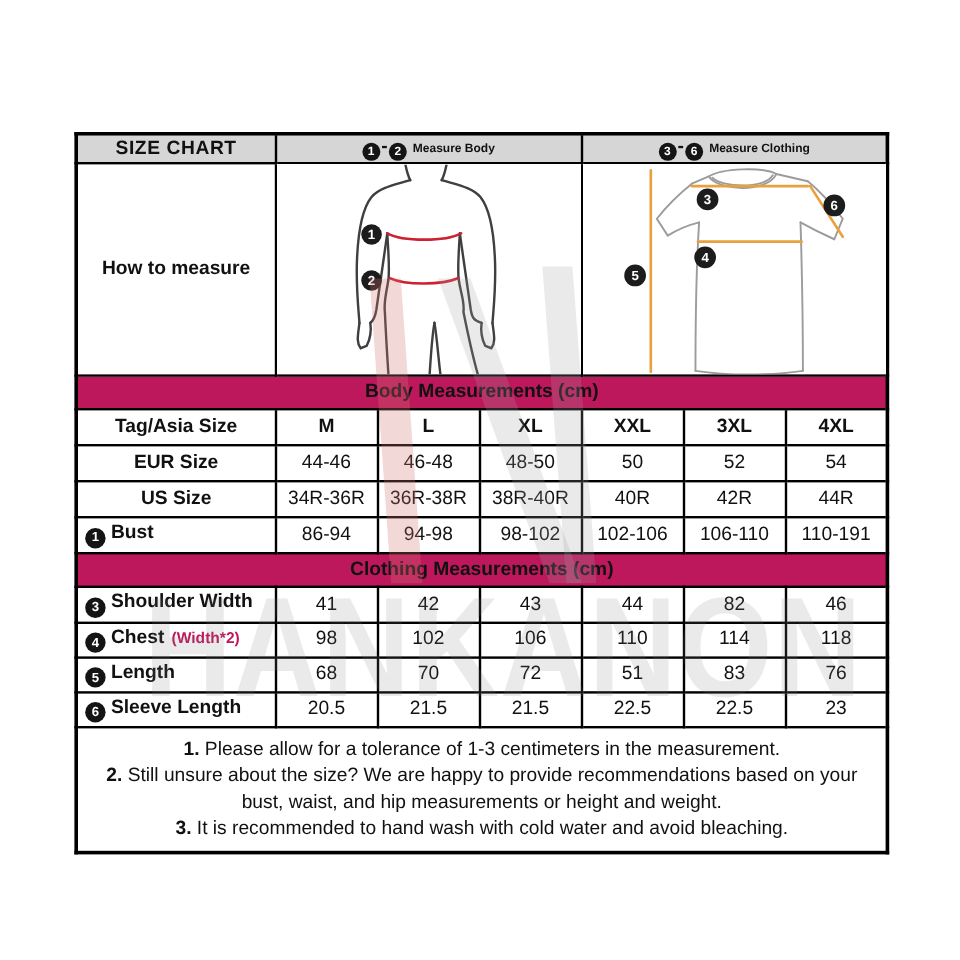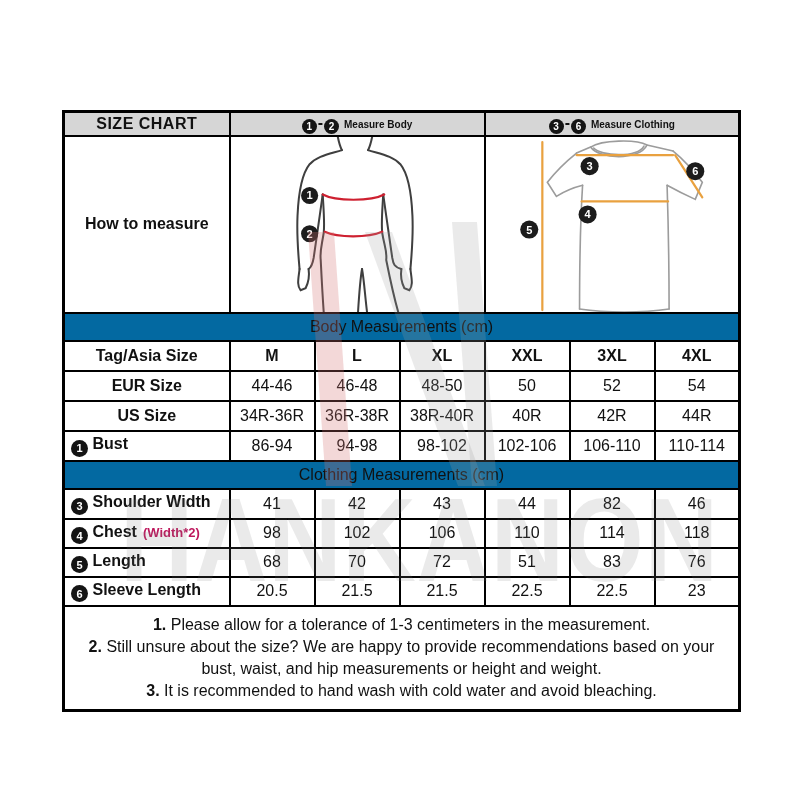--- a/index.html
+++ b/index.html
@@ -2,21 +2,21 @@
 <html><head>
 <meta charset="utf-8">
 <style>
   html,body{margin:0;padding:0;background:#fff;}
   .page{position:relative;width:800px;height:800px;background:#fff;overflow:hidden;
         font-family:"Liberation Sans",sans-serif;color:#111;}
   .table-wrap{position:absolute;left:62px;top:110px;width:676px;}
   table.sizechart{border-collapse:collapse;table-layout:fixed;width:676px;border:3px solid #000;}
   table.sizechart td{border:2px solid #000;padding:0;text-align:center;vertical-align:middle;
         font-size:16px;overflow:hidden;}
-  .band{background:#0369a1;font-weight:normal;font-size:16px;}
+  .band{background:#be185d;font-weight:bold;font-size:16px;}
   .hdr{background:#d6d6d6;font-weight:bold;}
   .hdr-title{font-size:17px;letter-spacing:.5px;}
   .lbl{font-weight:bold;font-size:15px;}
   .lbl-left{text-align:left !important;padding-left:6px !important;}
   .vals-bold{font-weight:bold;}
   .fig-cell{position:relative;background:#fff;}
   .fig-svg{display:block;width:100%;height:100%;}
   .badge{display:inline-flex;align-items:center;justify-content:center;
          width:17px;height:17px;border-radius:50%;background:#141414;color:#fff;
          font-size:11px;font-weight:bold;vertical-align:-3px;}
@@ -167,21 +167,21 @@
       <tr style="height:30px">
         <td class="lbl lbl-left">
           <span class="badge">1</span>
           <span>Bust</span>
         </td>
         <td>86-94</td>
         <td>94-98</td>
         <td>98-102</td>
         <td>102-106</td>
         <td>106-110</td>
-        <td>110-114</td>
+        <td>110-191</td>
       </tr>
 
       <tr style="height:28px">
         <td class="band" colspan="7">Clothing Measurements  (cm)</td>
       </tr>
 
       <tr style="height:30px">
         <td class="lbl lbl-left">
           <span class="badge">3</span>
           <span>Shoulder Width</span>

